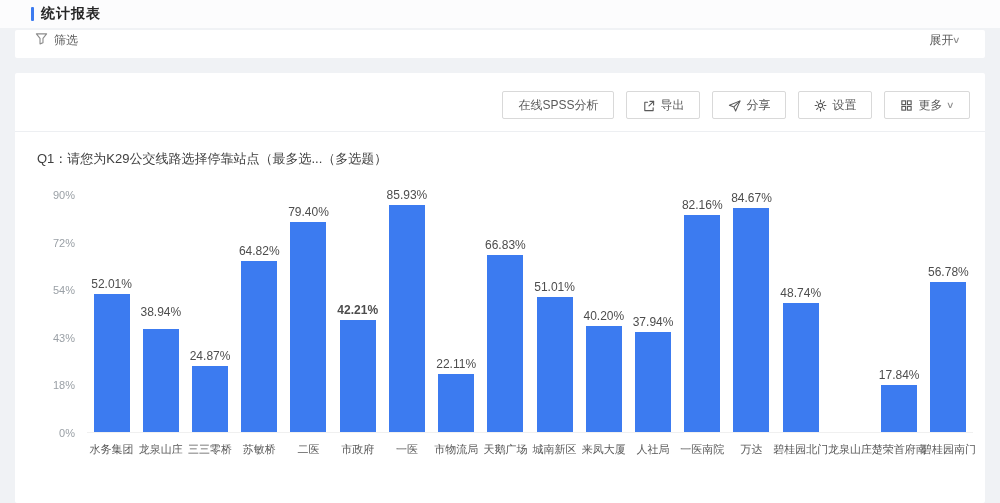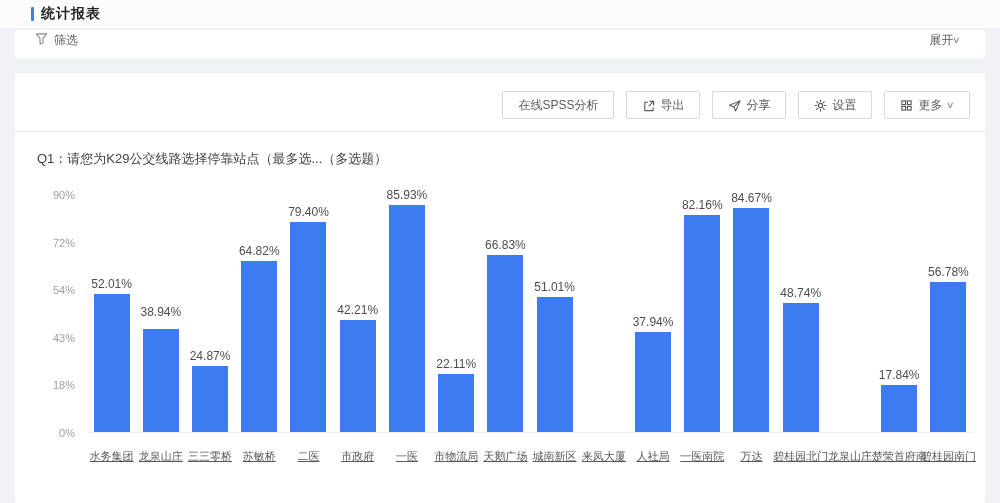--- a/index.html
+++ b/index.html
@@ -65,23 +65,23 @@
   .bar {
     position: absolute; bottom: 0; left: 50%; transform: translateX(-50%);
     width: 36px;
   }
   .bar-label {
     position: absolute; left: 50%; transform: translateX(-50%);
     white-space: nowrap; font-size: 12px; color: #4d4d4d;
   }
   .xaxis { position: relative; margin-left: 54px; height: 32px; }
   .catslot {
-    position: absolute; top: 16px; height: 100%;
+    position: absolute; top: 9px; height: 100%;
     display: flex; justify-content: center; align-items: flex-start;
-    padding-top: 0; font-size: 11px; color: #595959; white-space: nowrap; text-decoration: underline;
+    padding-top: 0; font-size: 11px; color: #595959; white-space: nowrap;
   }
 </style>
 </head>
 <body>
 
 <div class="page-header">
   <span class="accent-bar"></span>
   <span class="page-title">统计报表</span>
 </div>
 
@@ -175,39 +175,43 @@
           <div class="bar" style="height: 65.7673px; background: rgb(60, 123, 240);"></div>
         </div>
         <div class="slot" style="left: 16.6667%; width: 5.55556%;">
           <div class="bar-label" style="bottom: 174.413px;">64.82%</div>
           <div class="bar" style="height: 171.413px; background: rgb(60, 123, 240);"></div>
         </div>
         <div class="slot" style="left: 22.2222%; width: 5.55556%;">
           <div class="bar-label" style="bottom: 212.969px;">79.40%</div>
           <div class="bar" style="height: 209.969px; background: rgb(60, 123, 240);"></div>
         </div>
-        <div class="slot" style="left: 27.7778%; width: 5.55556%;">
+        <div class="slot" style="left: 27.7778%; width: 5.55556%; font-weight: bold;">
           <div class="bar-label" style="bottom: 114.622px;">42.21%</div>
           <div class="bar" style="height: 111.622px; background: rgb(60, 123, 240);"></div>
         </div>
         <div class="slot" style="left: 33.3333%; width: 5.55556%;">
           <div class="bar-label" style="bottom: 230.237px;">85.93%</div>
           <div class="bar" style="height: 227.237px; background: rgb(60, 123, 240);"></div>
         </div>
         <div class="slot" style="left: 38.8889%; width: 5.55556%;">
           <div class="bar-label" style="bottom: 61.4687px;">22.11%</div>
           <div class="bar" style="height: 58.4687px; background: rgb(60, 123, 240);"></div>
         </div>
         <div class="slot" style="left: 44.4444%; width: 5.55556%;">
           <div class="bar-label" style="bottom: 179.728px;">66.83%</div>
           <div class="bar" style="height: 176.728px; background: rgb(60, 123, 240);"></div>
         </div>
         <div class="slot" style="left: 50%; width: 5.55556%;">
           <div class="bar-label" style="bottom: 137.893px; text-align: center;">51.01%</div>
           <div class="bar" style="height: 134.893px; background: rgb(60, 123, 240);"></div>
+        </div>
+        <div class="slot" style="left: 55.5556%; width: 5.55556%;">
+          <div class="bar-label" style="bottom: 109.307px;">40.20%</div>
+          <div class="bar" style="height: 106.307px; background: rgb(60, 123, 240);"></div>
         </div>
         <div class="slot" style="left: 61.1111%; width: 5.55556%;">
           <div class="bar-label" style="bottom: 103.33px;">37.94%</div>
           <div class="bar" style="height: 100.33px; background: rgb(60, 123, 240);"></div>
         </div>
         <div class="slot" style="left: 66.6667%; width: 5.55556%;">
           <div class="bar-label" style="bottom: 220.268px;">82.16%</div>
           <div class="bar" style="height: 217.268px; background: rgb(60, 123, 240);"></div>
         </div>
         <div class="slot" style="left: 72.2222%; width: 5.55556%;">

